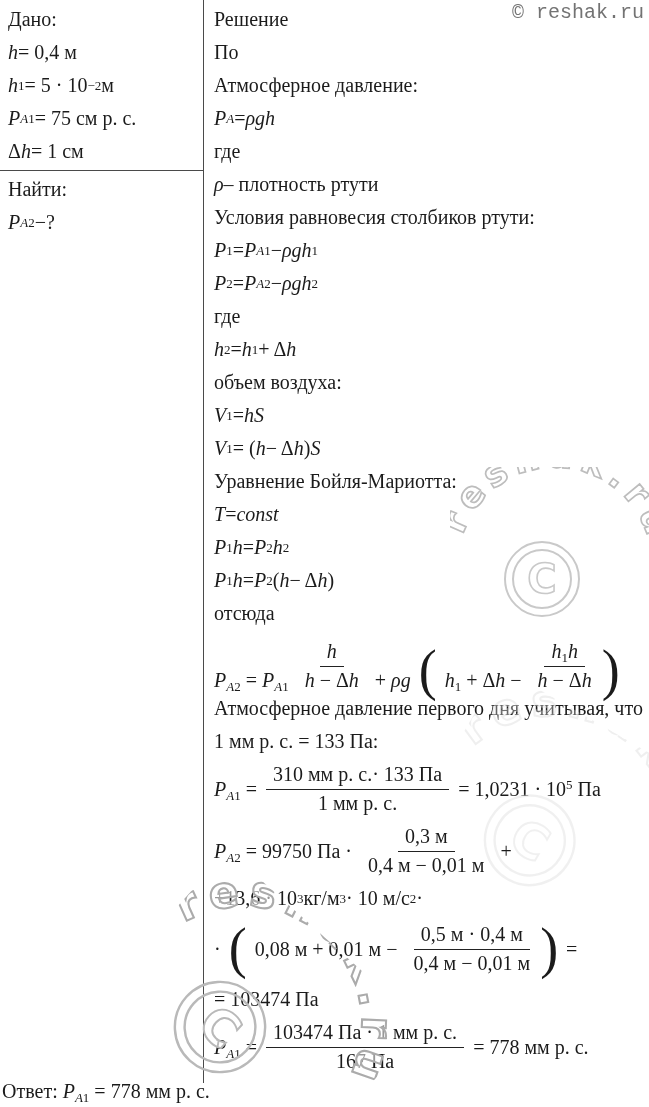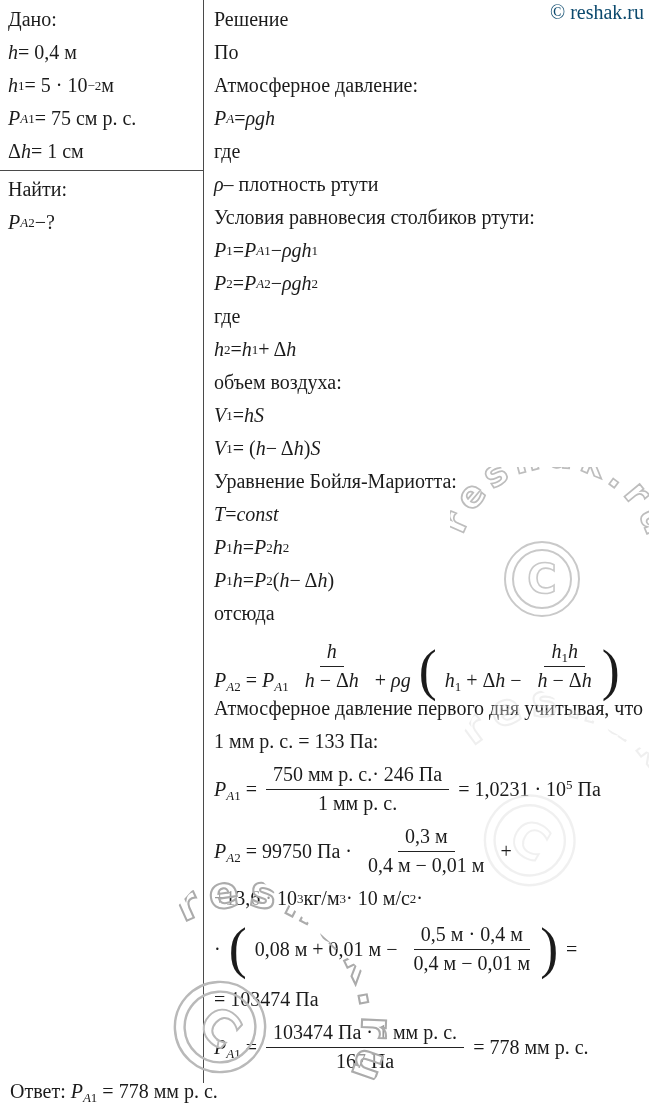--- a/index.html
+++ b/index.html
@@ -39,26 +39,26 @@
   .frac { display:inline-flex; flex-direction:column; align-items:center; margin:0 2px; }
   .frac .num { padding:0 7px 3px 7px; border-bottom:1.6px solid #222; }
   .frac .den { padding:2px 7px 0 7px; }
   .bigparen {
     font-size:54px; font-weight:400; line-height:0.8;
     transform:scaleY(1.05); color:#1b1b1b;
     font-family:"Liberation Serif", serif;
     margin:0 1px;
   }
   .answer-line {
-    position:absolute; left:10px; top:1080px;
+    position:absolute; left:2px; top:1080px;
     font-size:20px; white-space:nowrap;
   }
   .copyright {
     position:absolute; top:1px; right:5px;
-    font-size:20px; color:#0c4a6e;
+    font-size:20px; color:#737373;font-family:Liberation Mono, monospace;
   }
   .wm { position:absolute; pointer-events:none; z-index:5; }
   .wm-mid { left:450px; top:467px; }
   .wm-bottom {
     left:128px; top:915px;
     transform:rotate(42deg) scale(1.22);
     transform-origin:92px 112px;
   }
   .wm-faint {
     left:420px; top:710px;
@@ -120,21 +120,21 @@
       </span>
       <span class="bigparen">)</span>
     </div>
 
     <div class="line">Атмосферное давление первого дня учитывая, что</div>
     <div class="line">1 мм р. с. = 133 Па:</div>
 
     <div class="math-row row-calc">
       <span class="mr"><i>P</i><sub><i>A</i>1</sub> =</span>
       <span class="frac">
-        <span class="num">750 мм р. с.· 246 Па</span>
+        <span class="num">310 мм р. с.· 133 Па</span>
         <span class="den">1 мм р. с.</span>
       </span>
       <span class="ml">= 1,0231 · 10<sup>5</sup> Па</span>
     </div>
 
     <div class="math-row row-calc">
       <span class="mr"><i>P</i><sub><i>A</i>2</sub> = 99750 Па ·</span>
       <span class="frac">
         <span class="num">0,3 м</span>
         <span class="den">0,4 м − 0,01 м</span>

